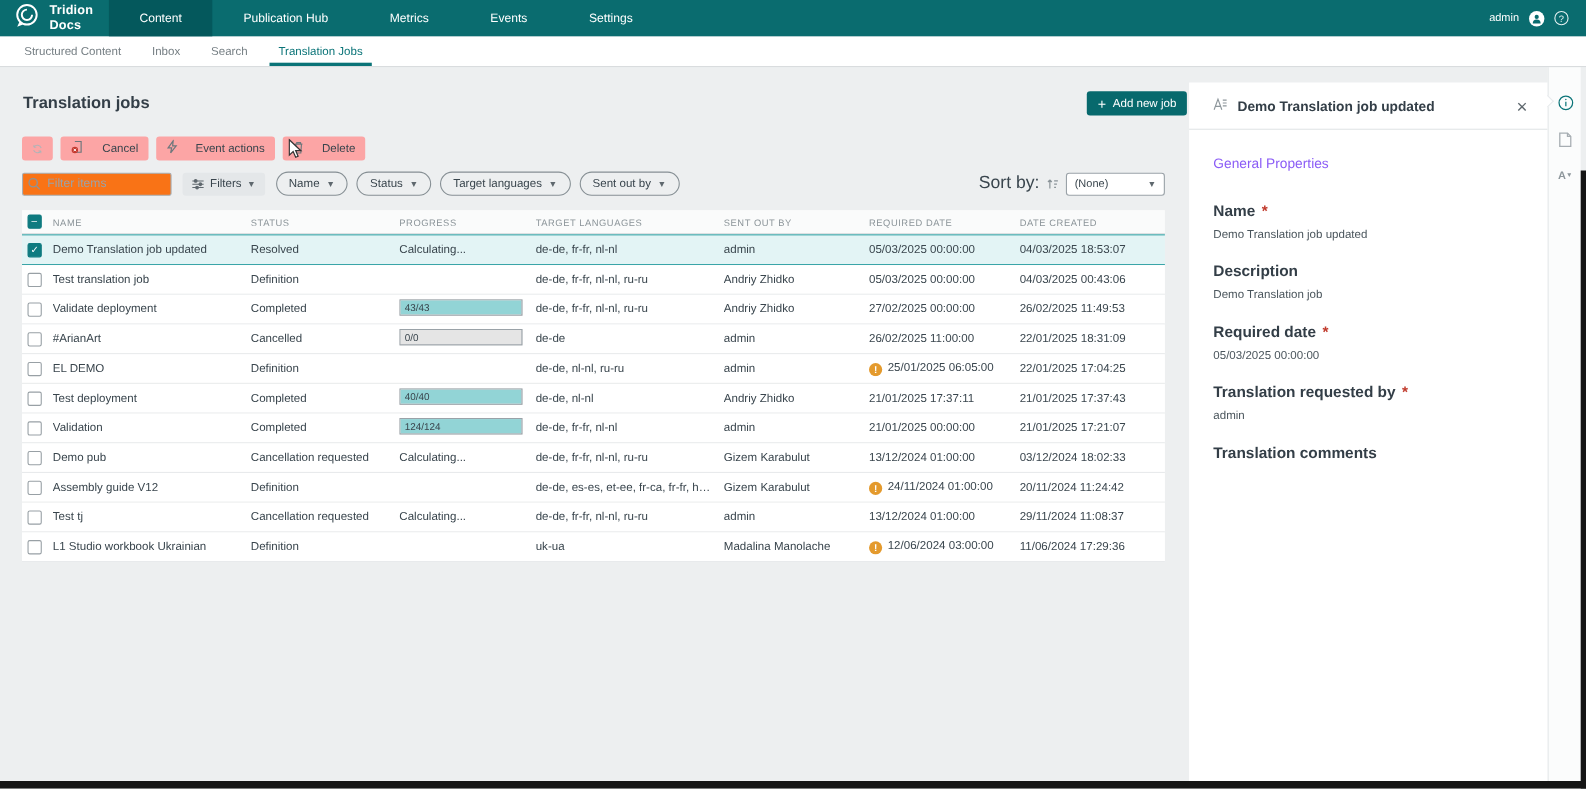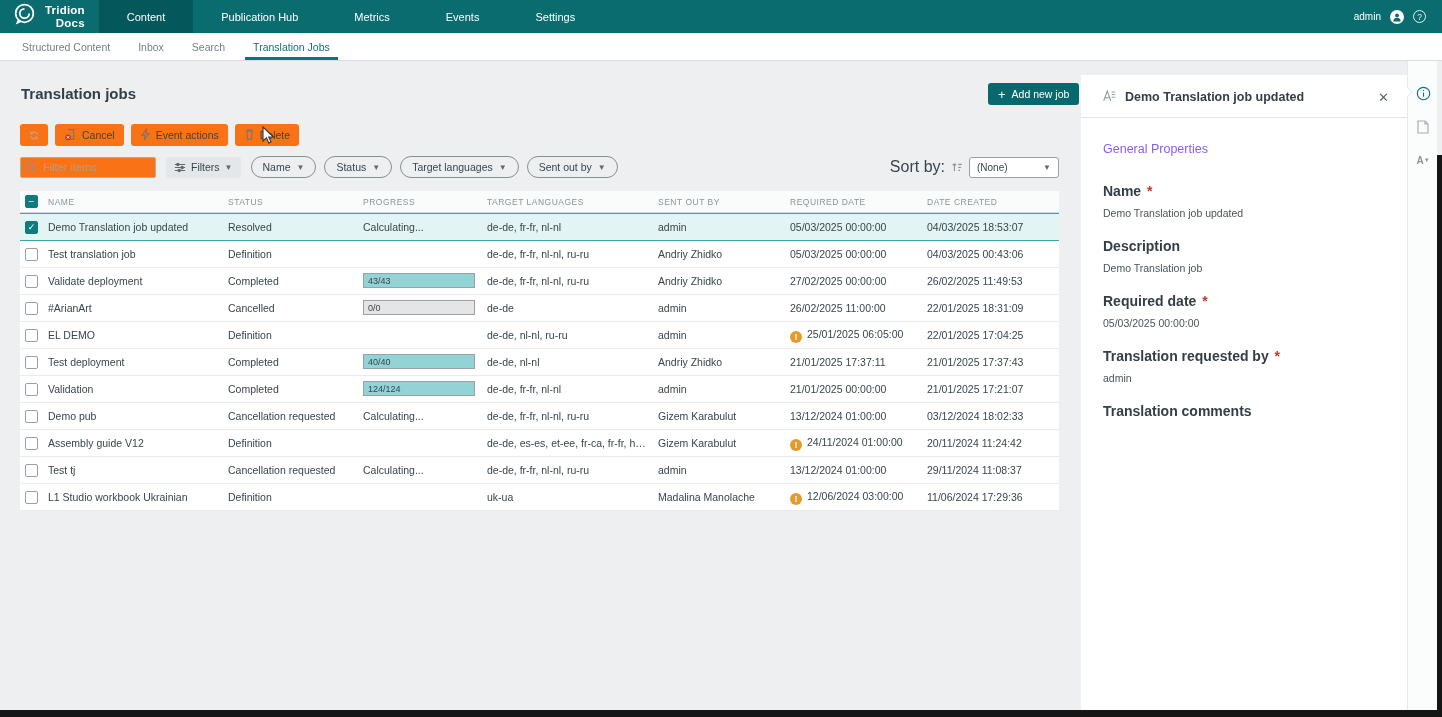--- a/index.html
+++ b/index.html
@@ -2,21 +2,21 @@
 <html><head>
 <meta charset="utf-8">
 <style>
   * { margin:0; padding:0; box-sizing:border-box; }
   html,body { width:1442px; height:717px; overflow:hidden; }
   body { font-family:"Liberation Sans","DejaVu Sans",sans-serif; background:#edeff0; }
   #app { position:relative; width:1442px; height:717px; background:#edeff0; }
 
   
   .topnav { position:absolute; top:0; left:0; width:1442px; height:33px; background:#0a6c6f; display:flex; align-items:stretch; color:#fff; z-index:5; }
-  .logo { display:flex; align-items:center; gap:8px; padding:0 14px 0 12px;text-align:right; }
+  .logo { display:flex; align-items:center; gap:8px; padding:0 14px 0 12px; }
   .logo-text { font-size:11.5px; font-weight:700; line-height:1.1; letter-spacing:.2px; }
   .nav-items { display:flex; align-items:stretch; }
   .nav-item { display:flex; align-items:center; padding:0 28px; font-size:11px; cursor:pointer; }
   .nav-item.active { background:#04585c; }
   .nav-right { margin-left:auto; display:flex; align-items:center; gap:9px; padding-right:16px; }
   .nav-user { font-size:10px; }
   .avatar { width:14px; height:14px; border-radius:50%; background:#fff; display:flex; align-items:center; justify-content:center; }
   .help-icon { width:13px; height:13px; border-radius:50%; border:1px solid #e6f2f2; font-size:8.5px; display:flex; align-items:center; justify-content:center; color:#e6f2f2; }
 
   
@@ -24,21 +24,21 @@
   .subnav-item { position:relative; display:flex; align-items:center; margin-right:24px; font-size:10.5px; color:#767f84; cursor:pointer; padding:0 2px; }
   .subnav-item.active { color:#0b7478; }
   .subnav-item.active::after { content:""; position:absolute; left:-6px; right:-6px; bottom:0; height:3px; background:#0b7478; }
 
   
   .page-title { position:absolute; top:85px; left:21px; font-size:15px; font-weight:600; color:#333e47; }
   .add-btn { position:absolute; top:83px; left:988px; height:22px; background:#07696d; color:#fff; border:none; border-radius:3px; font-size:10.5px; display:inline-flex; align-items:center; gap:6px; padding:0 10px; cursor:pointer; font-family:inherit; }
   .add-btn .plus { font-size:13px; font-weight:400; line-height:1; }
 
   .toolbar { position:absolute; top:124px; left:20px; display:flex; gap:7px; }
-  .tb-btn { height:22px; background:#f97316; border:none; border-radius:3px; display:inline-flex; align-items:center; gap:5px; padding:0 9px; font-size:10.5px; color:#39454d; cursor:pointer; font-family:inherit; }
+  .tb-btn { height:22px; background:#fca5a5; border:none; border-radius:3px; display:inline-flex; align-items:center; gap:16px; padding:0 9px; font-size:10.5px; color:#39454d; cursor:pointer; font-family:inherit; }
   .tb-btn.icon-only { width:28px; justify-content:center; color:#aeb4b8; }
 
   .filterbar { position:absolute; top:156px; left:20px; width:1039px; display:flex; align-items:center; }
   .search-box { position:relative; width:136px; height:21px; margin-right:10px; }
   .search-box input { width:100%; height:100%; border:1px solid #a8aeb3; border-radius:2px; padding:0 4px 0 22px; font-size:11px; color:#39454d; font-family:inherit; background:#f97316; }
   .search-box input::placeholder { color:#9aa2a8; }
   .search-box svg { position:absolute; left:5px; top:4px; }
   .filters-btn { height:21px; background:#e4e7e9; border:none; border-radius:3px; display:inline-flex; align-items:center; gap:5px; padding:0 8px; font-size:10.5px; color:#39454d; margin-right:10px; cursor:pointer; font-family:inherit; }
   .pill { height:22px; border:1px solid #868f94; border-radius:11px; background:transparent; display:inline-flex; align-items:center; gap:6px; padding:0 11px; font-size:10.5px; color:#39454d; margin-right:8px; cursor:pointer; font-family:inherit; }
   .chev { font-size:8px; color:#5f686e; }

